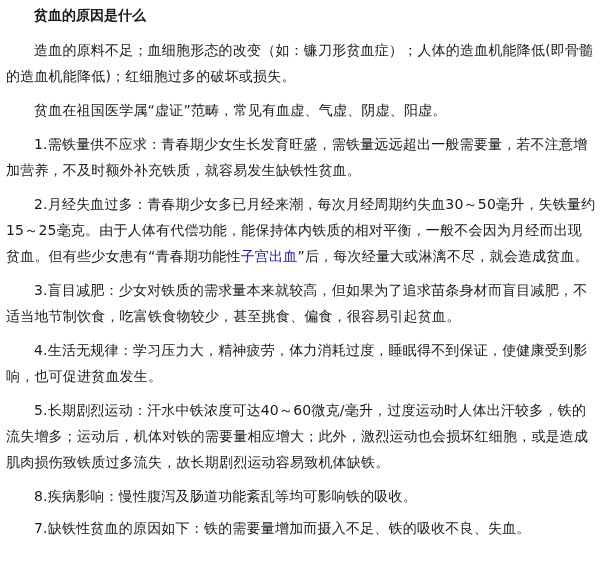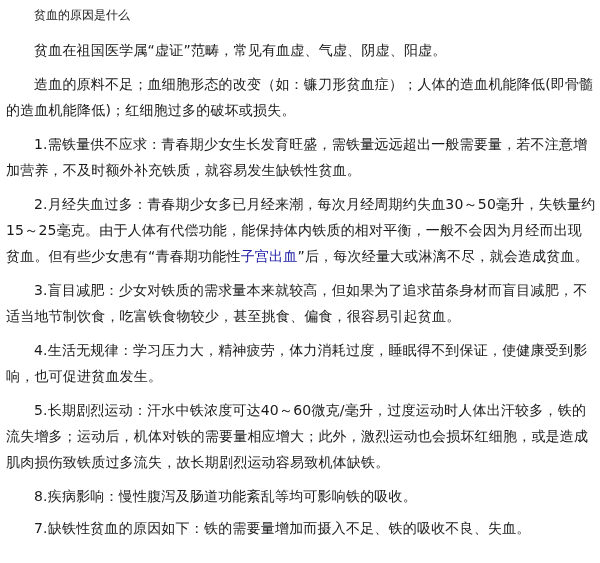--- a/index.html
+++ b/index.html
@@ -2,32 +2,32 @@
 <html><head>
 <meta charset="utf-8">
 <style>
   html, body { margin: 0; padding: 0; background: #ffffff; }
   body {
     width: 600px; height: 563px; overflow: hidden;
     font-family: "DejaVu Sans", "Liberation Sans", sans-serif;
     font-size: 14px; color: #1a1a1a;
   }
   .article { padding: 4px 0 0 6px; width: 590px; }
-  .h { font-weight: normal; font-size: 12px; margin: 0; line-height: 22px; padding-left: 28px; margin-bottom: 11px; }
+  .h { font-weight: bold; font-size: 14px; margin: 0; line-height: 22px; padding-left: 28px; margin-bottom: 11px; }
   .p { margin: 0 0 8px 0; line-height: 26px; text-indent: 28px; letter-spacing: 0.2px; }
   .p.short { margin-bottom: 6px; }
   a.link { color: #1a1aa6; text-decoration: none; }
 </style>
 </head>
 <body>
 
 <div class="article">
   <h3 class="h">贫血的原因是什么</h3>
+  <p class="p">造血的原料不足；血细胞形态的改变（如：镰刀形贫血症）；人体的造血机能降低(即骨髓的造血机能降低)；红细胞过多的破坏或损失。</p>
   <p class="p">贫血在祖国医学属“虚证”范畴，常见有血虚、气虚、阴虚、阳虚。</p>
-  <p class="p">造血的原料不足；血细胞形态的改变（如：镰刀形贫血症）；人体的造血机能降低(即骨髓的造血机能降低)；红细胞过多的破坏或损失。</p>
 
   <p class="p">1.需铁量供不应求：青春期少女生长发育旺盛，需铁量远远超出一般需要量，若不注意增加营养，不及时额外补充铁质，就容易发生缺铁性贫血。</p>
   <p class="p"><span>2.月经失血过多：青春期少女多已月经来潮，每次月经周期约失血30～50毫升，失铁量约15～25毫克。由于人体有代偿功能，能保持体内铁质的相对平衡，一般不会因为月经而出现贫血。但有些少女患有“青春期功能性</span><a class="link" href="#">子宫出血</a><span>”后，每次经量大或淋漓不尽，就会造成贫血。</span></p>
   <p class="p">3.盲目减肥：少女对铁质的需求量本来就较高，但如果为了追求苗条身材而盲目减肥，不适当地节制饮食，吃富铁食物较少，甚至挑食、偏食，很容易引起贫血。</p>
   <p class="p">4.生活无规律：学习压力大，精神疲劳，体力消耗过度，睡眠得不到保证，使健康受到影响，也可促进贫血发生。</p>
   <p class="p">5.长期剧烈运动：汗水中铁浓度可达40～60微克/毫升，过度运动时人体出汗较多，铁的流失增多；运动后，机体对铁的需要量相应增大；此外，激烈运动也会损坏红细胞，或是造成肌肉损伤致铁质过多流失，故长期剧烈运动容易致机体缺铁。</p>
   <p class="p short">8.疾病影响：慢性腹泻及肠道功能紊乱等均可影响铁的吸收。</p>
   <p class="p short">7.缺铁性贫血的原因如下：铁的需要量增加而摄入不足、铁的吸收不良、失血。</p>
 </div>
 

